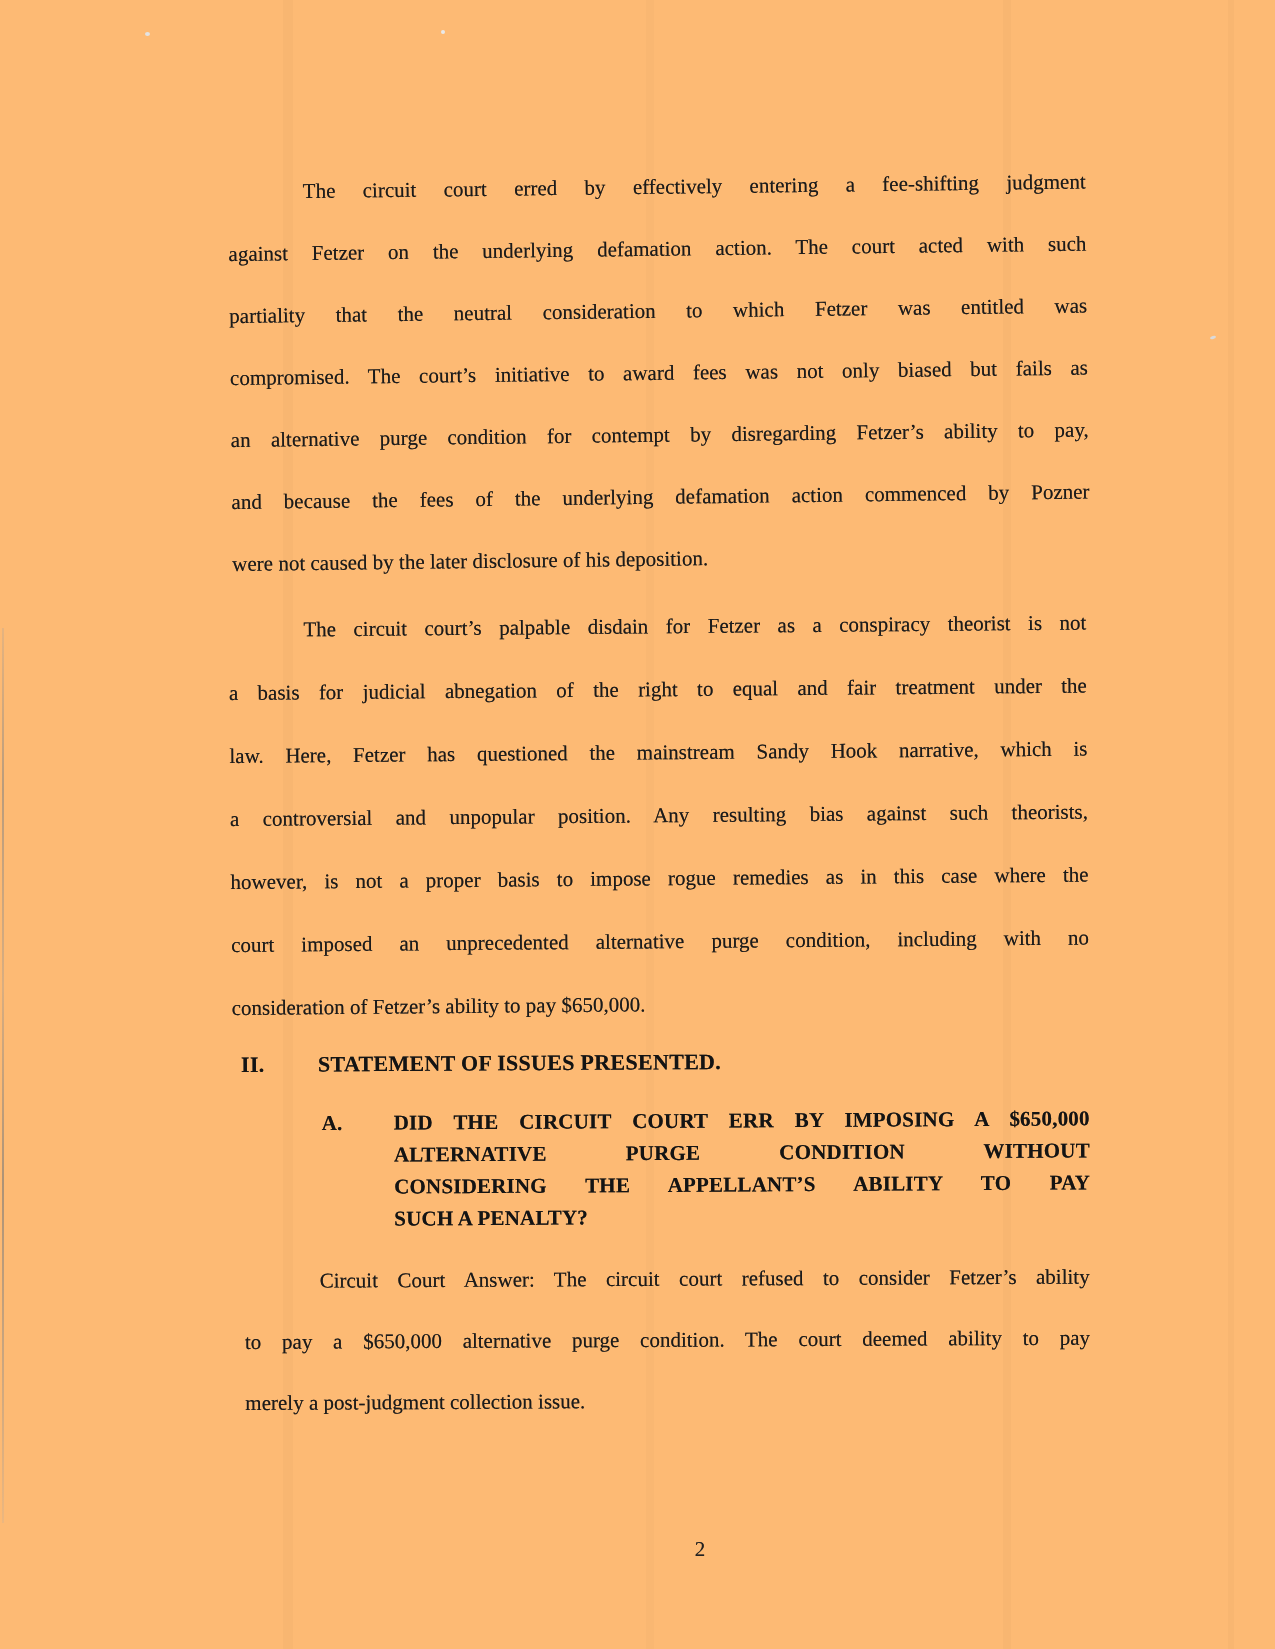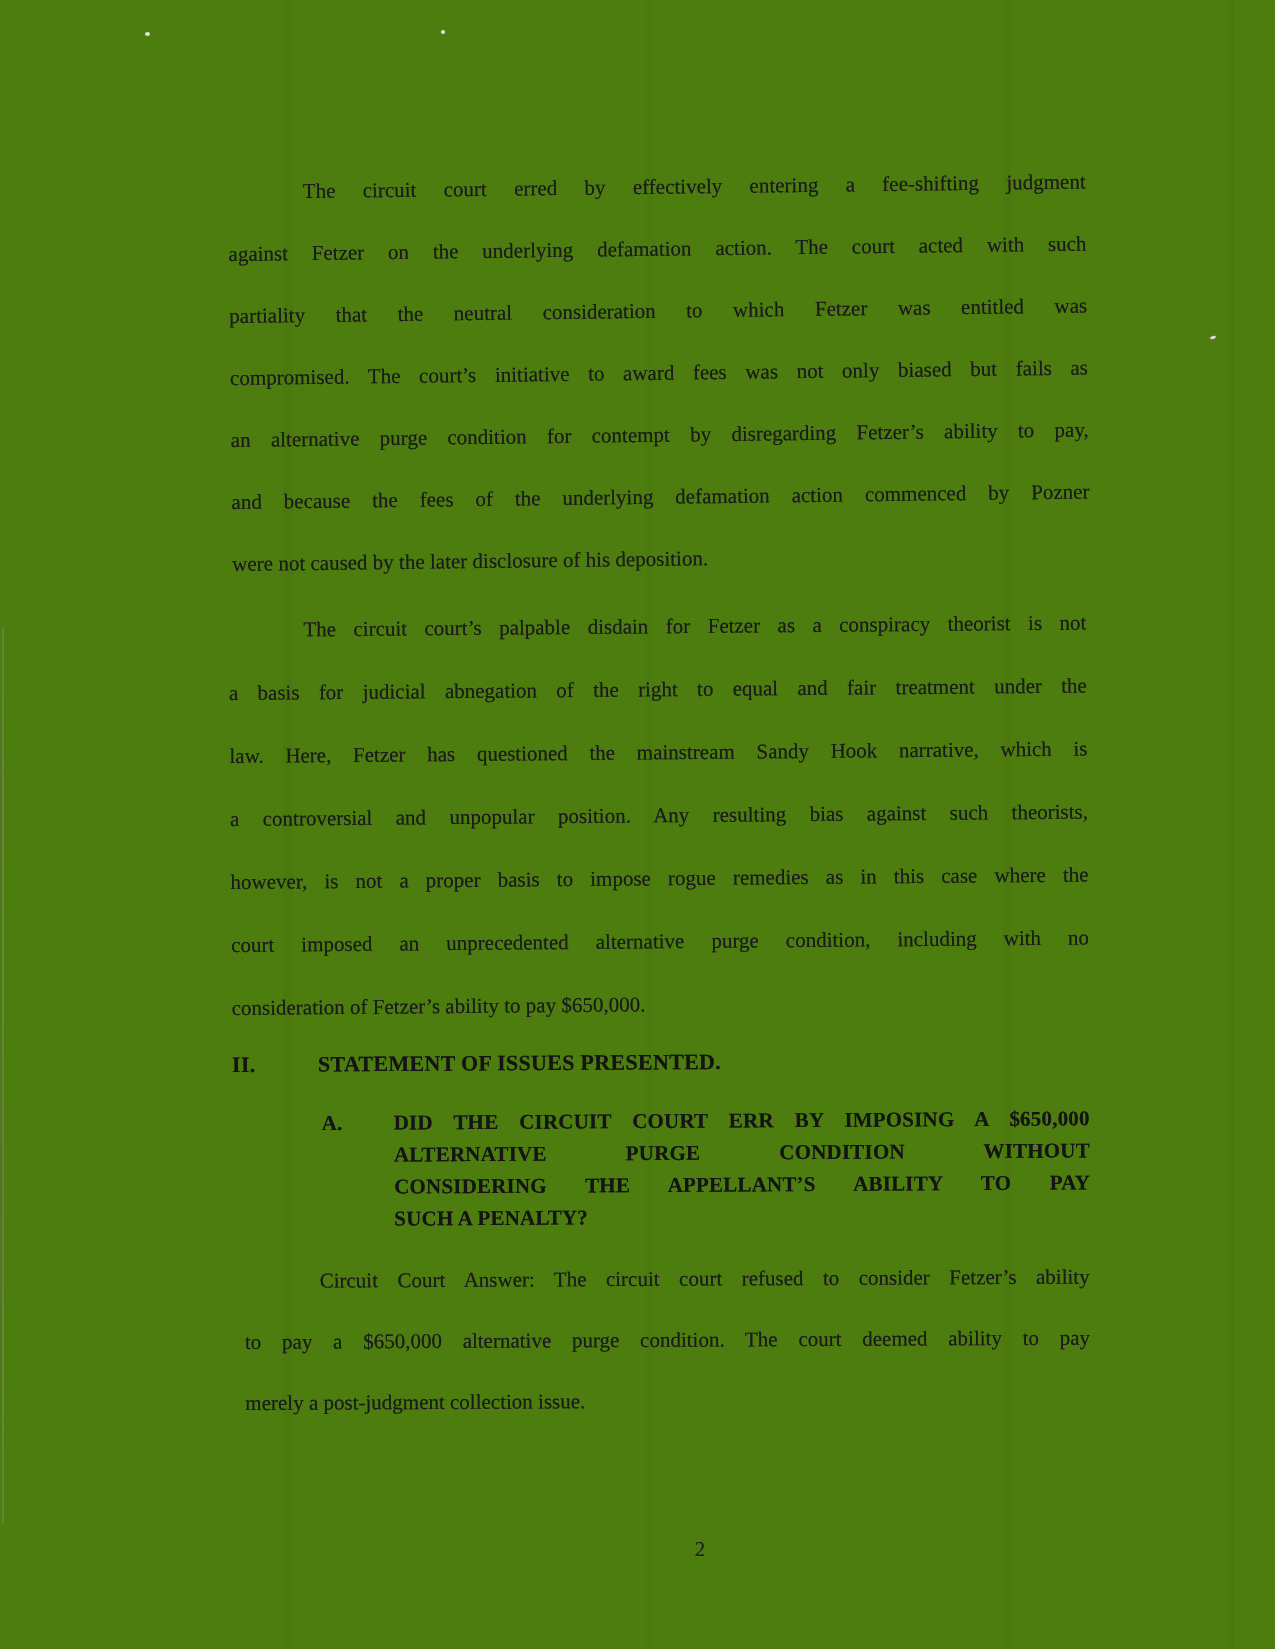--- a/index.html
+++ b/index.html
@@ -6,21 +6,21 @@
   body{
     width:1275px;height:1649px;
     background:#ffffff;
     font-family:"Liberation Serif","DejaVu Serif",serif;
     color:#1b1b1b;
     overflow:hidden;
     position:relative;
   }
   .page{
     position:absolute;inset:0;
-    background:#4d7c0f;
+    background:#fdba74;
   }
   
   .streak{position:absolute;top:0;bottom:0;pointer-events:none;}
   #streak-1{left:283px;width:10px;background:rgba(0,0,0,0.018);}
   #streak-2{left:646px;width:8px;background:rgba(0,0,0,0.016);}
   #streak-3{left:1003px;width:8px;background:rgba(0,0,0,0.018);}
   #streak-4{left:1228px;width:6px;background:rgba(0,0,0,0.02);}
   
   .edge-line{
     position:absolute;left:2px;top:628px;width:2px;height:895px;
@@ -50,21 +50,21 @@
   .line.j{text-align:justify;text-align-last:justify;}
   .line.ind{padding-left:75px;box-sizing:border-box;}
 
   #p1{top:161px;transform:rotate(-0.7deg);}
   #p2{top:599px;line-height:63px;transform:rotate(-0.5deg);}
 
   #h2{
     top:1050px;font-weight:bold;font-size:22px;line-height:30px;
     transform:rotate(-0.35deg);letter-spacing:0.3px;color:#141414;
   }
-  #h2 .blk-label{position:absolute;left:2px;top:0;}
+  #h2 .blk-label{position:absolute;left:11px;top:0;}
   #h2 .line{margin-left:88px;width:auto;}
 
   #ha{
     top:1107px;left:322px;width:768px;
     font-weight:bold;font-size:21px;line-height:32px;
     transform:rotate(-0.35deg);letter-spacing:0.2px;color:#141414;
   }
   #ha .blk-label{position:absolute;left:0;top:0;}
   #ha .line{margin-left:72px;width:696px;box-sizing:border-box;}
 

